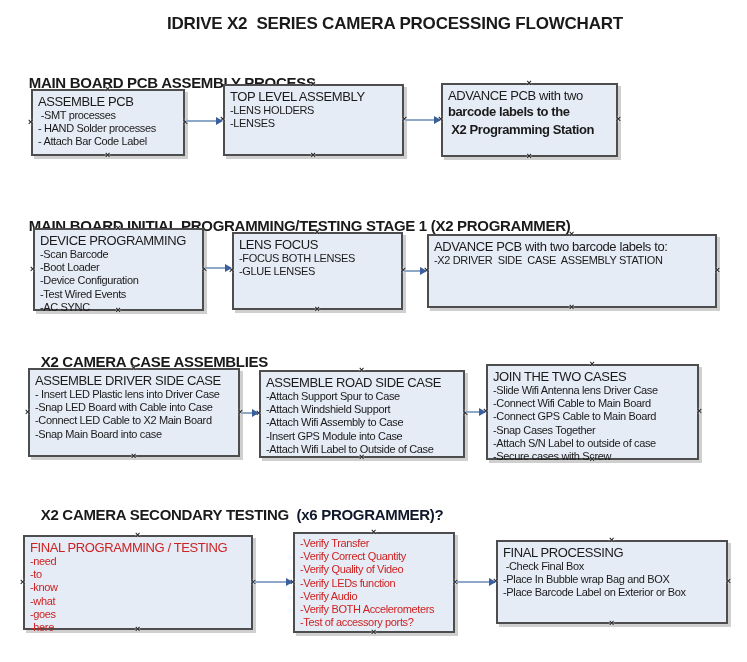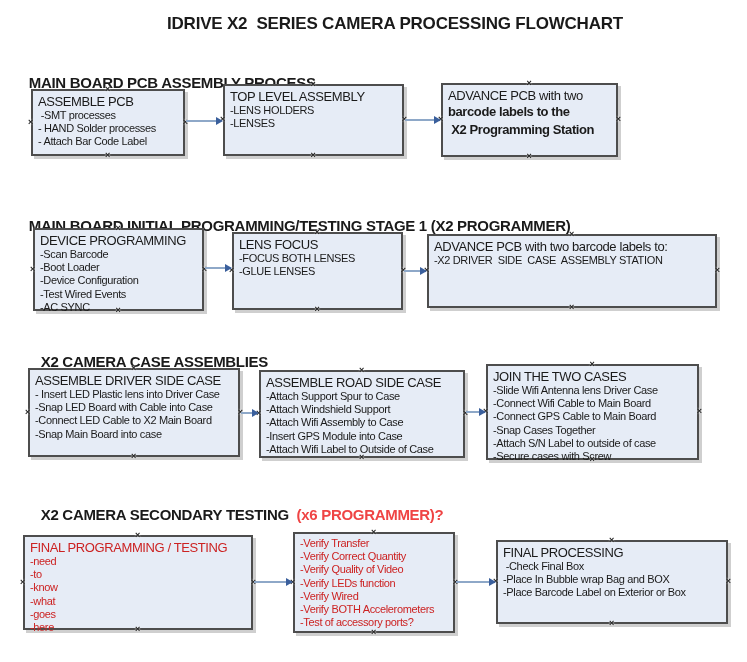--- a/index.html
+++ b/index.html
@@ -9,21 +9,21 @@
     font-family:"Liberation Sans","DejaVu Sans",sans-serif;
     color:#1a1a1a;
   }
   .chart-title{
     position:absolute;left:0;right:0;top:14px;text-align:center;
     font-size:17px;font-weight:bold;letter-spacing:-0.2px;white-space:pre;margin-left:43px;
   }
   .sec-heading{
     position:absolute;font-size:15px;font-weight:bold;letter-spacing:-0.3px;white-space:pre;
   }
-  .sec-heading .suffix{color:#ef4444;}
+  .sec-heading .suffix{color:#0f172a;}
   .box{
     position:absolute;box-sizing:border-box;
     background:#e6ecf6;border:2px solid #4d4d4d;
     box-shadow:3px 3px 0 rgba(160,160,160,0.5);
     padding:3px 4px 0 5px;
   }
   .box-title{
     font-size:13px;font-weight:normal;line-height:15px;letter-spacing:-0.4px;white-space:pre;
   }
   .box-items .item{
@@ -227,21 +227,21 @@
     <span class="marker m-left">×</span>
     <span class="marker m-right">×</span>
   </div>
 
 <div class="box red-box" style="left:293px;top:532px;width:162px;height:101px;">
   <div class="box-items">
       <div class="item">-Verify Transfer</div>
       <div class="item">-Verify Correct Quantity</div>
       <div class="item">-Verify Quality of Video</div>
       <div class="item">-Verify LEDs function</div>
-      <div class="item">-Verify Wired</div>
+      <div class="item">-Verify Audio</div>
       <div class="item">-Verify BOTH Accelerometers</div>
       <div class="item">-Test of accessory ports?</div>
     </div>
 <span class="marker m-top">×</span>
     <span class="marker m-bottom">×</span>
     <span class="marker m-left">×</span>
     <span class="marker m-right">×</span>
   </div>
 
 <div class="box" style="left:496px;top:540px;width:232px;height:84px;">

